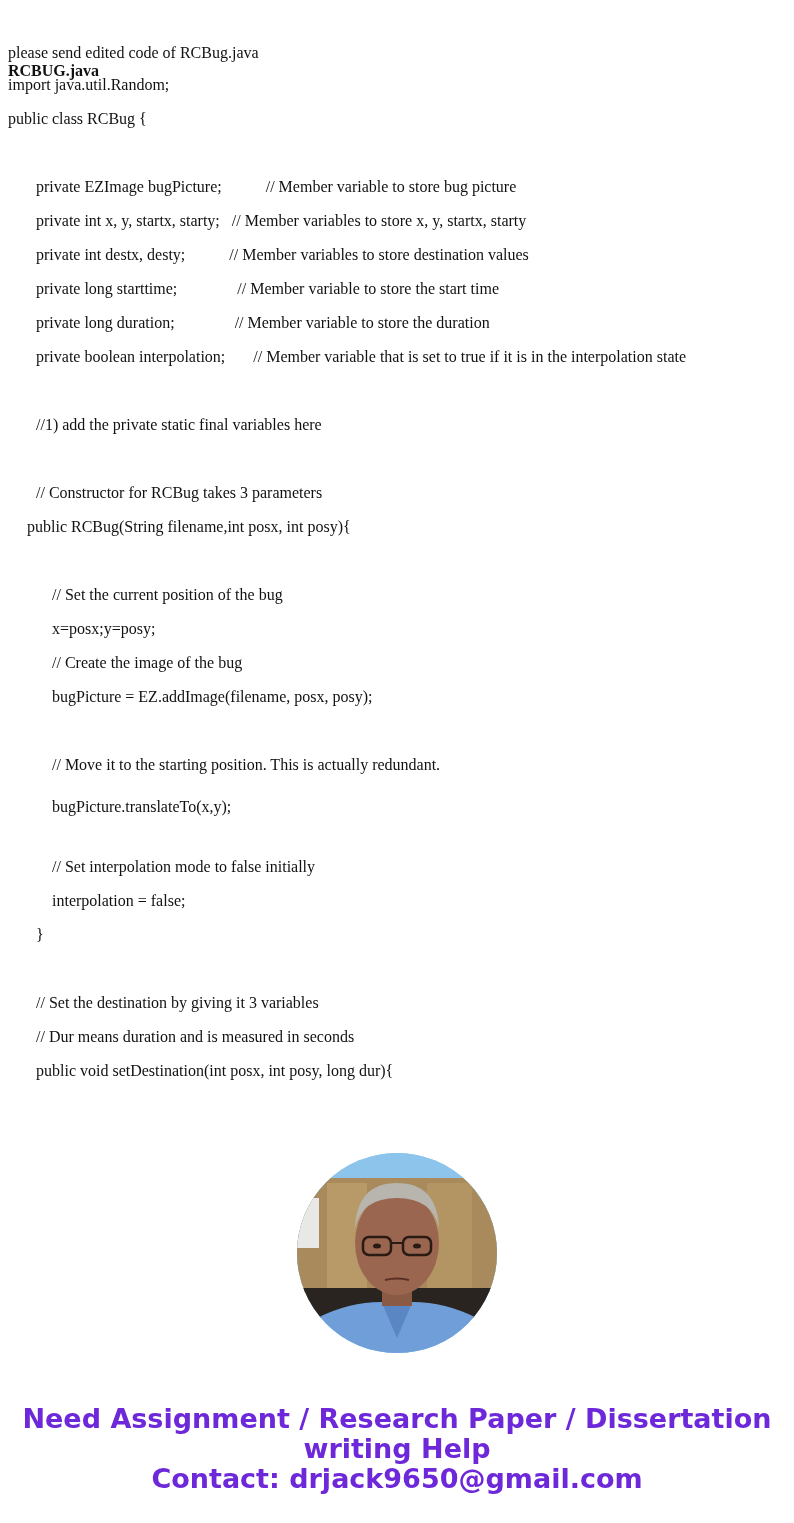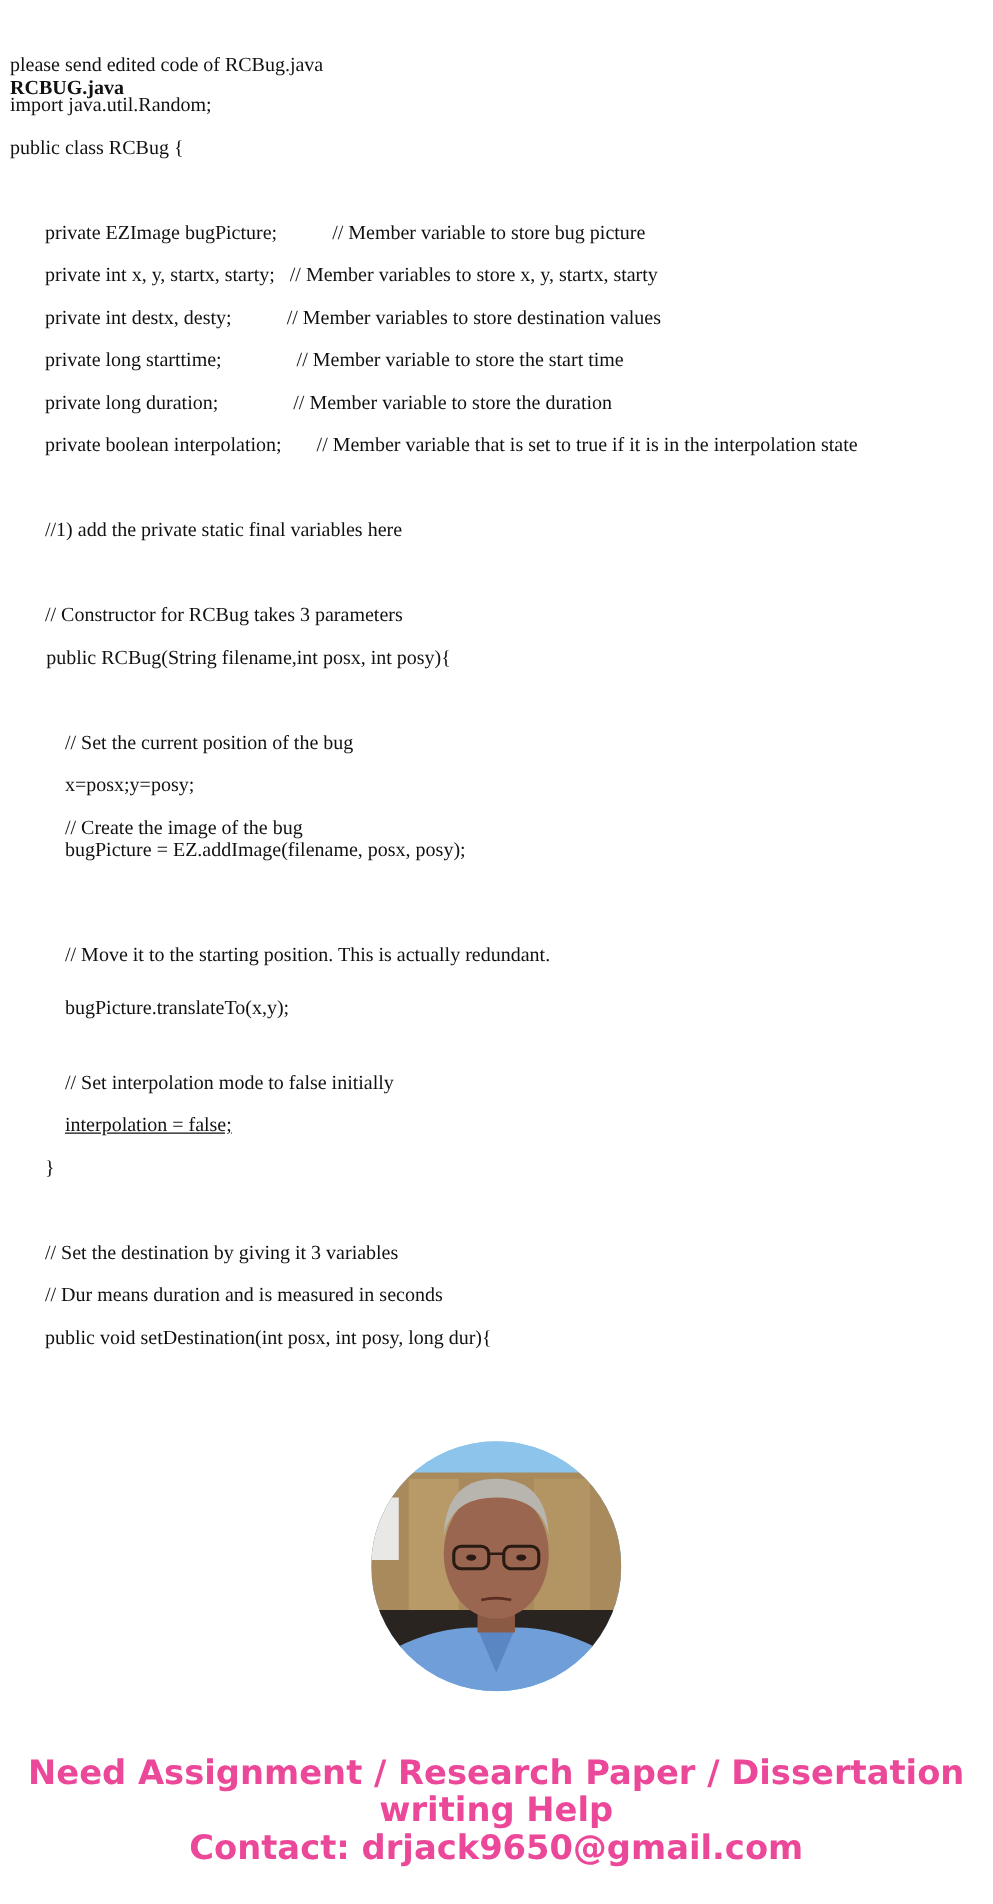--- a/index.html
+++ b/index.html
@@ -35,48 +35,48 @@
     .avatar svg { display: block; }
     .footer {
       position: absolute;
       left: 0;
       width: 794px;
       text-align: center;
       font-family: "DejaVu Sans", sans-serif;
       font-weight: bold;
       font-size: 27px;
       line-height: 30px;
-      color: #ec4899;
+      color: #6d28d9;
     }
   </style>
 </head>
 <body>
 
 <div>
   <div class="line" style="left:8px;top:8px;margin-top:36px;">please send edited code of RCBug.java</div>
   <div class="line bold" style="left:8px;top:42px;margin-top:20px;">RCBUG.java</div>
   <div class="line" style="left:8px;top:76px;">import java.util.Random;</div>
   <div class="line" style="left:8px;top:110px;">public class RCBug {</div>
   <div class="line" style="left:36px;top:178px;">private EZImage bugPicture;           // Member variable to store bug picture</div>
   <div class="line" style="left:36px;top:212px;">private int x, y, startx, starty;   // Member variables to store x, y, startx, starty</div>
   <div class="line" style="left:36px;top:246px;">private int destx, desty;           // Member variables to store destination values</div>
   <div class="line" style="left:36px;top:280px;">private long starttime;               // Member variable to store the start time</div>
   <div class="line" style="left:36px;top:314px;">private long duration;               // Member variable to store the duration</div>
   <div class="line" style="left:36px;top:348px;">private boolean interpolation;       // Member variable that is set to true if it is in the interpolation state</div>
   <div class="line" style="left:36px;top:416px;">//1) add the private static final variables here</div>
   <div class="line" style="left:36px;top:484px;">// Constructor for RCBug takes 3 parameters</div>
-  <div class="line" style="left:37px;top:518px;">public RCBug(String filename,int posx, int posy){</div>
+  <div class="line" style="left:27px;top:518px;">public RCBug(String filename,int posx, int posy){</div>
   <div class="line" style="left:52px;top:586px;">// Set the current position of the bug</div>
   <div class="line" style="left:52px;top:620px;">x=posx;y=posy;</div>
   <div class="line" style="left:52px;top:654px;">// Create the image of the bug</div>
-  <div class="line" style="left:52px;top:672px;">bugPicture = EZ.addImage(filename, posx, posy);</div>
+  <div class="line" style="left:52px;top:688px;">bugPicture = EZ.addImage(filename, posx, posy);</div>
   <div class="line" style="left:52px;top:756px;">// Move it to the starting position. This is actually redundant.</div>
   <div class="line" style="left:52px;top:798px;">bugPicture.translateTo(x,y);</div>
   <div class="line" style="left:52px;top:858px;text-align:right;">// Set interpolation mode to false initially</div>
-  <div class="line" style="left:52px;top:892px;text-decoration:underline;">interpolation = false;</div>
+  <div class="line" style="left:52px;top:892px;">interpolation = false;</div>
   <div class="line" style="left:36px;top:926px;">}</div>
   <div class="line" style="left:36px;top:994px;">// Set the destination by giving it 3 variables</div>
   <div class="line" style="left:36px;top:1028px;">// Dur means duration and is measured in seconds</div>
   <div class="line" style="left:36px;top:1062px;">public void setDestination(int posx, int posy, long dur){</div>
 </div>
 
 <div class="avatar">
   <svg width="200" height="200" viewBox="0 0 200 200">
 
     <rect x="0" y="0" width="200" height="200" fill="#8cc4ec"></rect>

